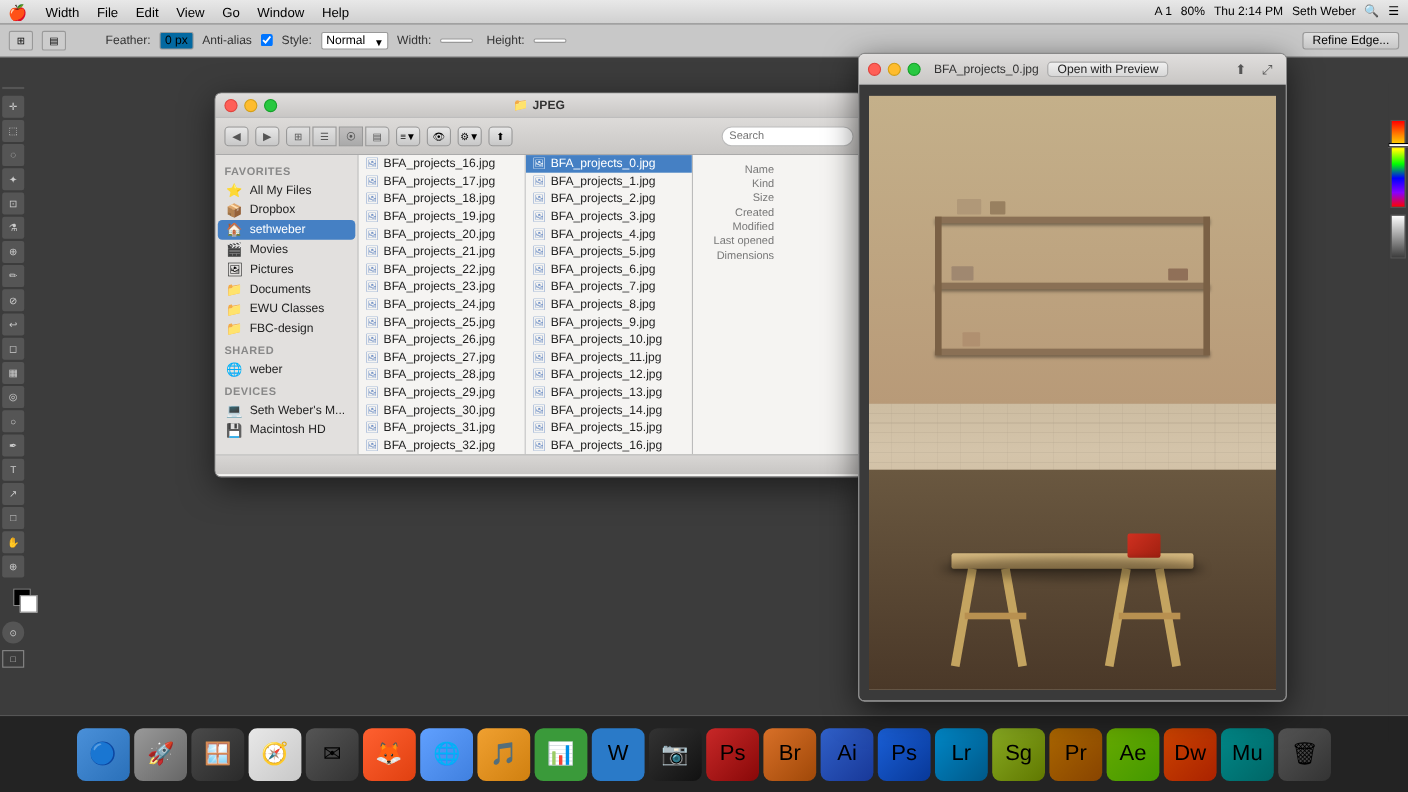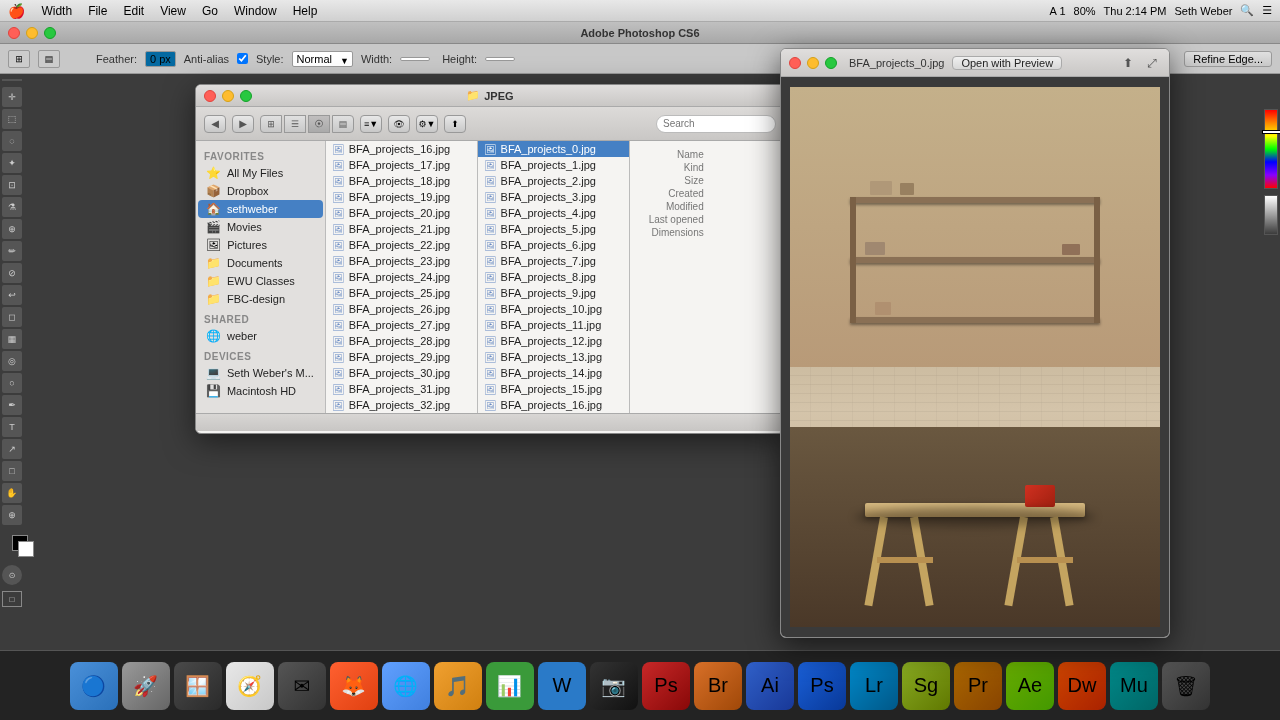--- a/index.html
+++ b/index.html
@@ -477,28 +477,20 @@
     <span>80%</span>
     <span>Thu 2:14 PM</span>
     <span>Seth Weber</span>
     <span>🔍</span>
     <span>☰</span>
   </div>
 </div>
 
 <div class="photoshop-window">
 
-  <div class="ps-titlebar">
-    <div class="ps-traffic-lights">
-      <div class="ps-tl ps-tl-red"></div>
-      <div class="ps-tl ps-tl-yellow"></div>
-      <div class="ps-tl ps-tl-green"></div>
-    </div>
-    <span class="ps-title">Adobe Photoshop CS6</span>
-  </div>
 
   <div class="ps-toolbar">
     <div style="width:22px;height:18px;background:#ccc;border:1px solid #999;border-radius:2px;display:flex;align-items:center;justify-content:center;font-size:9px;">⊞</div>
     <div style="width:22px;height:18px;background:#ccc;border:1px solid #999;border-radius:2px;display:flex;align-items:center;justify-content:center;font-size:9px;">▤</div>
     <span style="font-size:11px;color:#333;padding-left:28px;">Feather:</span>
     <div style="background:#0369a1;border:1px solid #999;border-radius:2px;padding:1px 4px;font-size:11px;">0 px</div>
     <span style="font-size:11px;color:#333;">Anti-alias</span>
     <input type="checkbox" checked="" style="width: 11px; height: 11px;">
     <span style="font-size:11px;color:#333;">Style:</span>
     <div style="background:#fff;border:1px solid #999;border-radius:2px;padding:1px 20px 1px 4px;font-size:11px;position:relative;">

